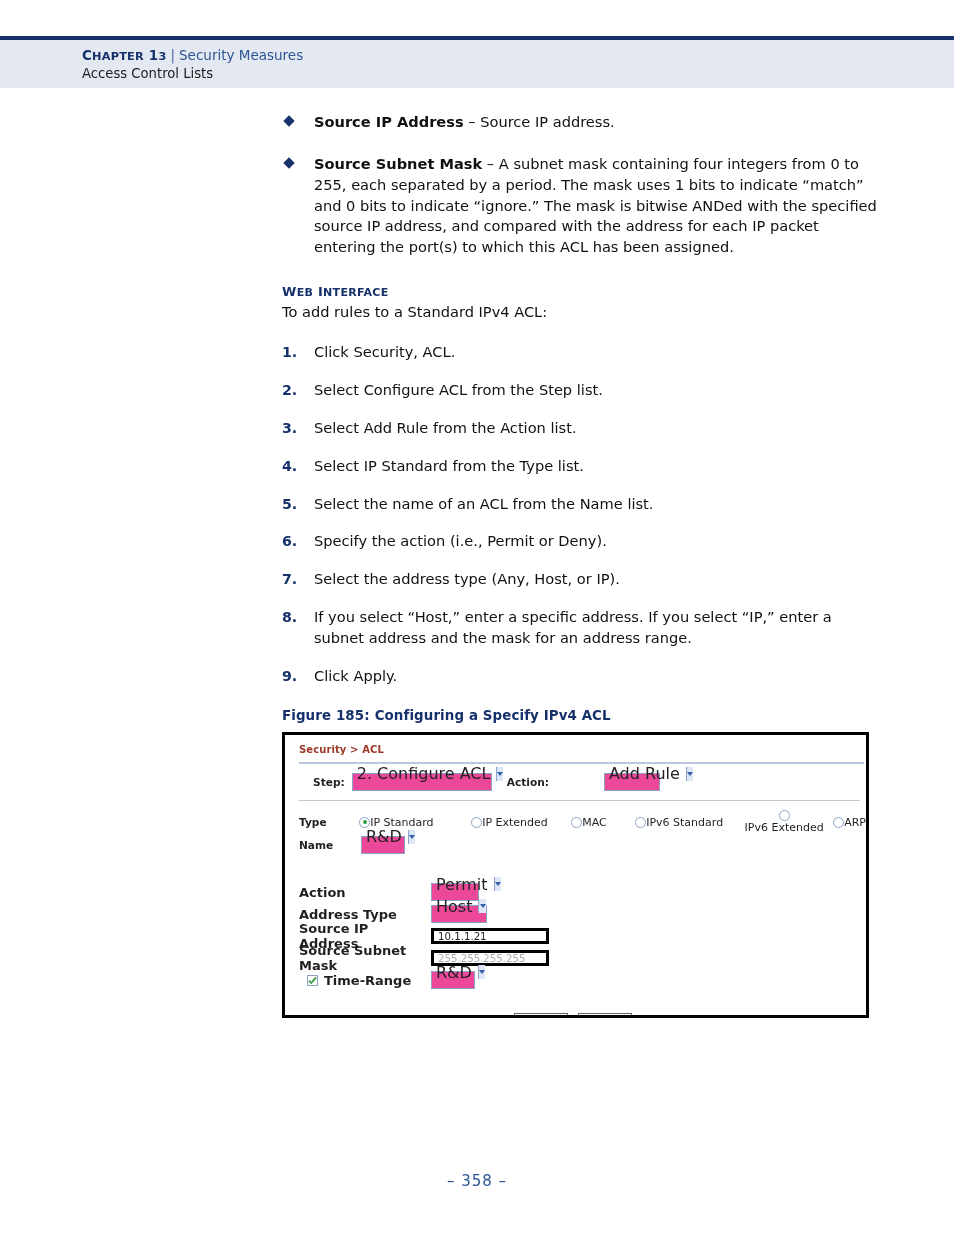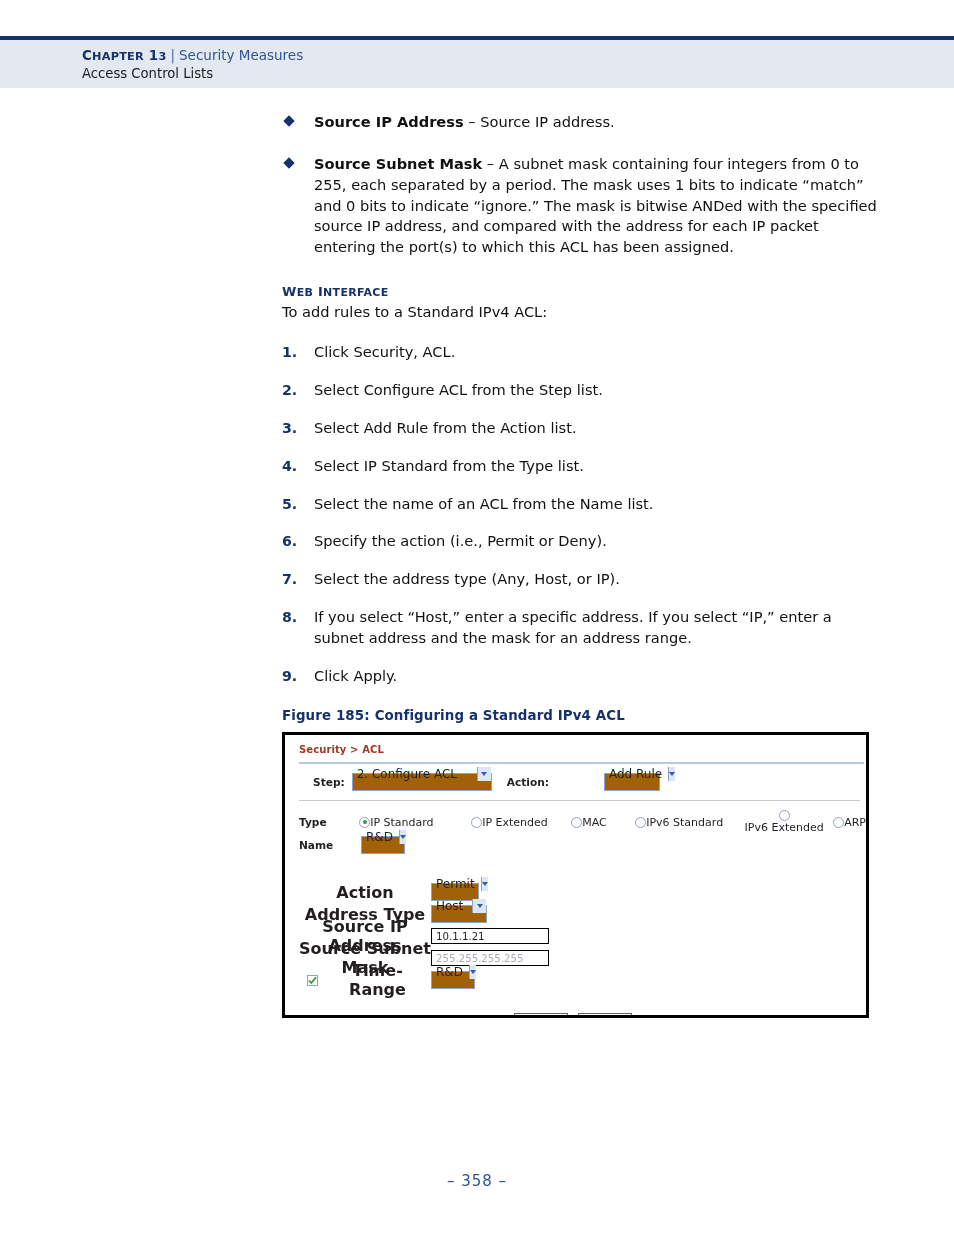--- a/index.html
+++ b/index.html
@@ -157,23 +157,23 @@
     color: #231f20;
     white-space: nowrap;
   }
 
   
   .sel {
     display: inline-flex;
     align-items: center;
     height: 16px;
     border: 1px solid #8ba3c7;
-    background: #a16207;
+    background: #ec4899;
     padding: 0 0 16px 4px;
-    font-size: 12px;
+    font-size: 16px;
     color: #231f20;
     white-space: nowrap;
   }
   .sel .sel-text { display: inline-block; padding-right: 6px; }
   .sel .sel-btn {
     width: 14px;
     height: 14px;
     background: #dde6f4;
     border-left: 1px solid #8ba3c7;
     display: inline-flex;
@@ -249,29 +249,28 @@
   
   .form-area { padding: 26px 0 0 14px; }
   .form-row {
     display: flex;
     align-items: center;
     height: 21px;
     margin-bottom: 1px;
   }
   .form-row .flabel {
     width: 132px;
-    font-size: 16px;
-    font-weight: bold;
-    color: #231f20;
-    text-align: center;
+    font-size: 13px;
+    font-weight: bold;
+    color: #231f20;
   }
   .txtin {
     width: 118px;
     height: 16px;
-    border: 1px solid #000000;
+    border: 3px solid #000000;
     background: #ffffff;
     font-size: 10.2px;
     color: #231f20;
     padding: 0 4px;
     display: flex;
     align-items: center;
   }
   .txtin.disabled { color: #a8acb3; }
 
   .cbrow .flabel { display: flex; align-items: center; gap: 6px; padding-left: 8px; }
@@ -380,21 +379,21 @@
       <span class="num">8.</span>
       <span>If you select “Host,” enter a specific address. If you select “IP,” enter a subnet address and the mask for an address range.</span>
     </div>
     <div class="step">
       <span class="num">9.</span>
       <span>Click Apply.</span>
     </div>
   </div>
 
   <div class="fig-caption">
-    <span>Figure 185:</span><span class="gap"></span><span>Configuring a Standard IPv4 ACL</span>
+    <span>Figure 185:</span><span class="gap"></span><span>Configuring a Specify IPv4 ACL</span>
   </div>
 
   <div class="figure-box">
 
     <div class="panel-title">Security &gt; ACL</div>
     <div class="panel-rule"></div>
 
     <div class="step-bar">
       <span class="fld-label">Step:</span>
       <span class="sel sel-step">

